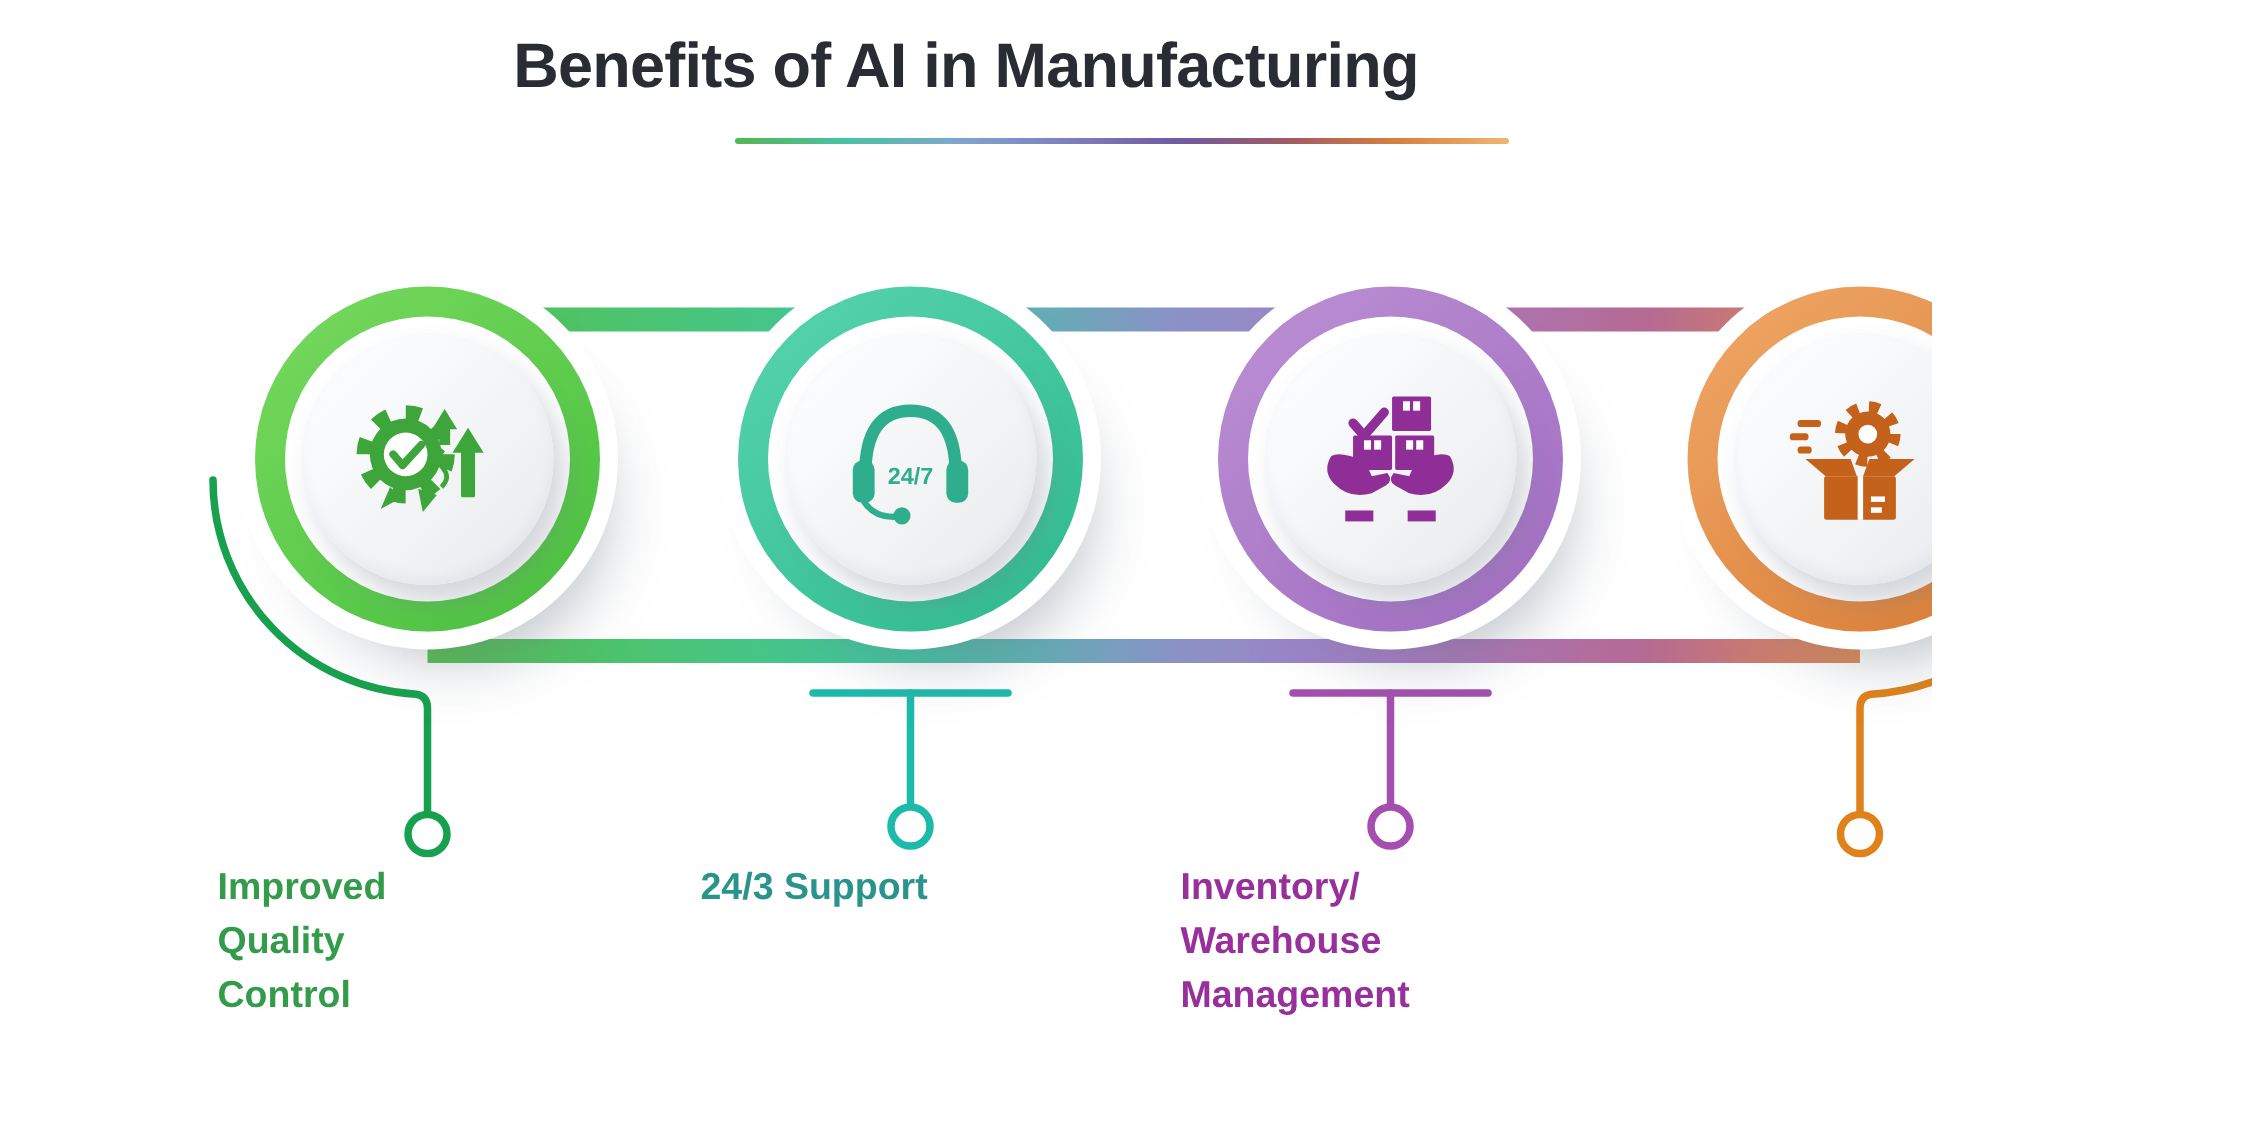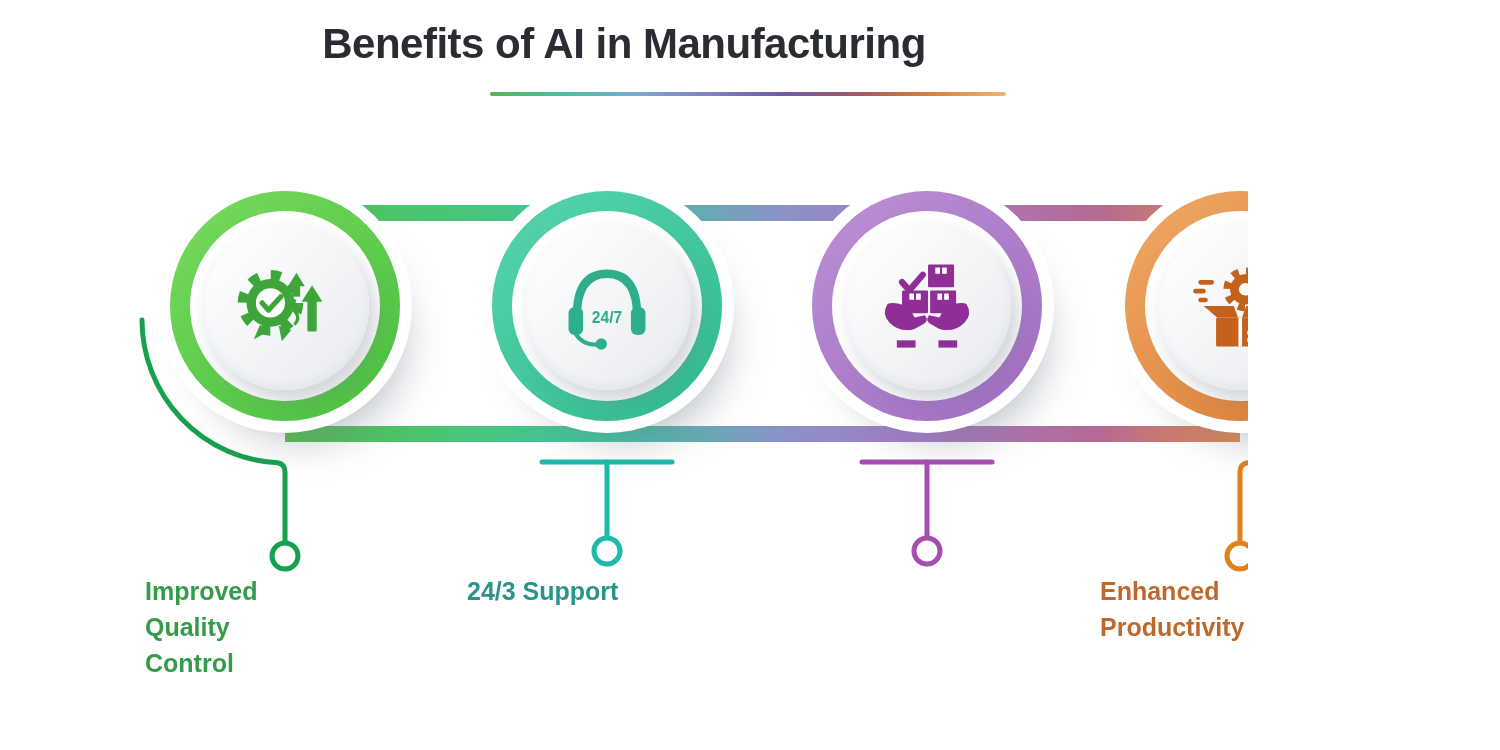--- a/index.html
+++ b/index.html
@@ -1,18 +1,18 @@
 <!DOCTYPE html>
 <html><head>
 <meta charset="utf-8">
 <style>
   html,body{margin:0;padding:0;background:#fff;}
   .canvas{
     position:relative; width:1248px; height:750px; background:#ffffff;
-    font-family:"Liberation Sans", sans-serif; overflow:hidden;
+    font-family:"Liberation Sans", sans-serif; overflow:hidden;padding-left:40px;
   }
   .title{
     position:absolute; top:20px; left:0; width:100%;
     text-align:center; font-size:42px; font-weight:700;
     letter-spacing:-0.5px; color:#2A2C33; margin:0;
   }
   .divider{
     position:absolute; left:490px; top:92px; width:516px; height:4px;
     border-radius:2px;
   }
@@ -153,20 +153,23 @@
               <rect class="ic-fill" x="21" y="83" width="18" height="7"></rect>
             </g>
             <g transform="translate(100 0) scale(-1 1)">
               <path class="ic-fill" d="M12 48 Q6 58 14 66 Q24 76 38 72 L47 67 Q52 64 48 59 L38 61 Q34 50 24 48 Q16 46 12 48 Z"></path>
               <rect class="ic-fill" x="21" y="83" width="18" height="7"></rect>
             </g>
           </svg>
         </div>
       </div>
     </div>
+    <div class="label">Inventory/
+Warehouse
+Management</div>
   </div>
 
   <div class="item item-3" style="--ring-light: #F0A968; --ring-dark: #D97B33; --icon: #C4611B; --connector: #E08119; --label: #BF682B;">
     <svg class="connector arc-right" width="170" height="265" viewBox="0 0 170 265">
       <path class="conn" d="M 161 10 A 143 143 0 0 1 25.5 152.8 Q 18 154 18 162 L 18 231"></path>
       <circle class="conn-dot" cx="18" cy="246" r="13"></circle>
     </svg>
     <div class="ring">
       <div class="gap">
         <div class="face">
@@ -180,17 +183,15 @@
             <path class="ic-fill" d="M28 61 L15 50 L44 50 L48 61 Z"></path>
             <path class="ic-fill" d="M72 61 L85 50 L56 50 L52 61 Z"></path>
             <rect class="ic-fill" x="27" y="61" width="46" height="28" rx="1.5"></rect>
             <rect class="ic-white" x="48.5" y="61" width="3.5" height="28"></rect>
             <rect class="ic-white" x="57" y="74" width="9" height="3.5"></rect>
             <rect class="ic-white" x="57" y="81" width="7" height="3.5"></rect>
           </svg>
         </div>
       </div>
     </div>
-    <div class="label">Enhanced
-Productivity</div>
   </div>
 
 </div>
 
 </body></html>

